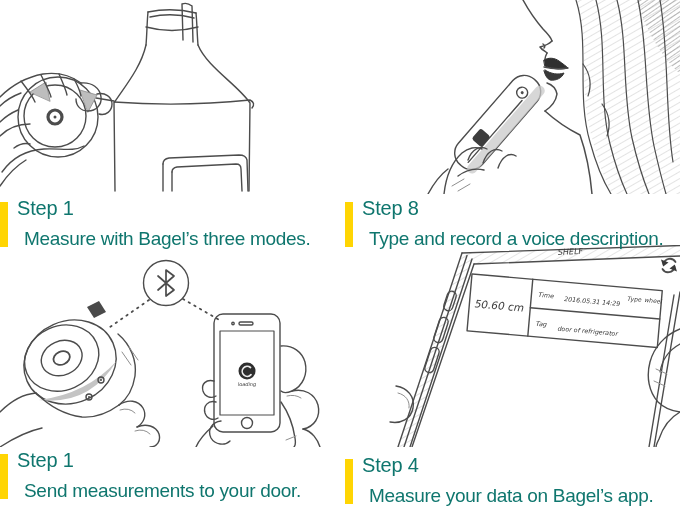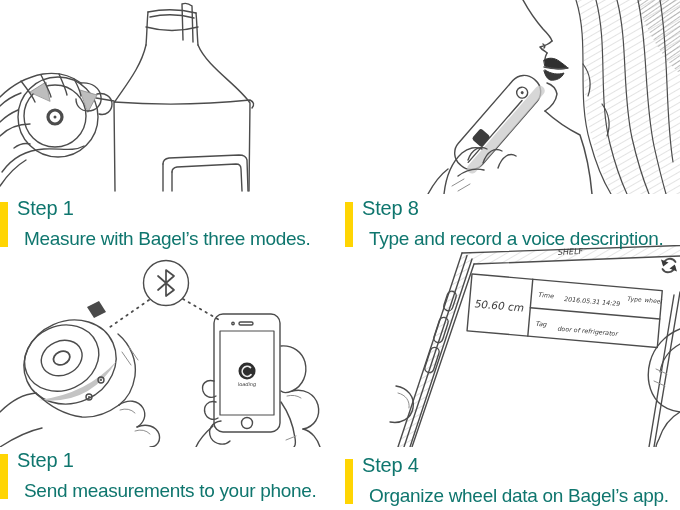--- a/index.html
+++ b/index.html
@@ -280,25 +280,25 @@
     <div class="txt">
       <h2>Step 8</h2>
       <p>Type and record a voice description.</p>
     </div>
   </div>
 
   <div class="step" style="left:0;top:447px">
     <div class="bar"></div>
     <div class="txt">
       <h2>Step 1</h2>
-      <p>Send measurements to your phone.</p>
+      <p>Send measurements to your door.</p>
     </div>
   </div>
 
   <div class="step" style="left:345px;top:452px">
     <div class="bar"></div>
     <div class="txt">
       <h2>Step 4</h2>
-      <p>Organize wheel data on Bagel’s app.</p>
+      <p>Measure your data on Bagel’s app.</p>
     </div>
   </div>
 
 </div>
 
 </body></html>

